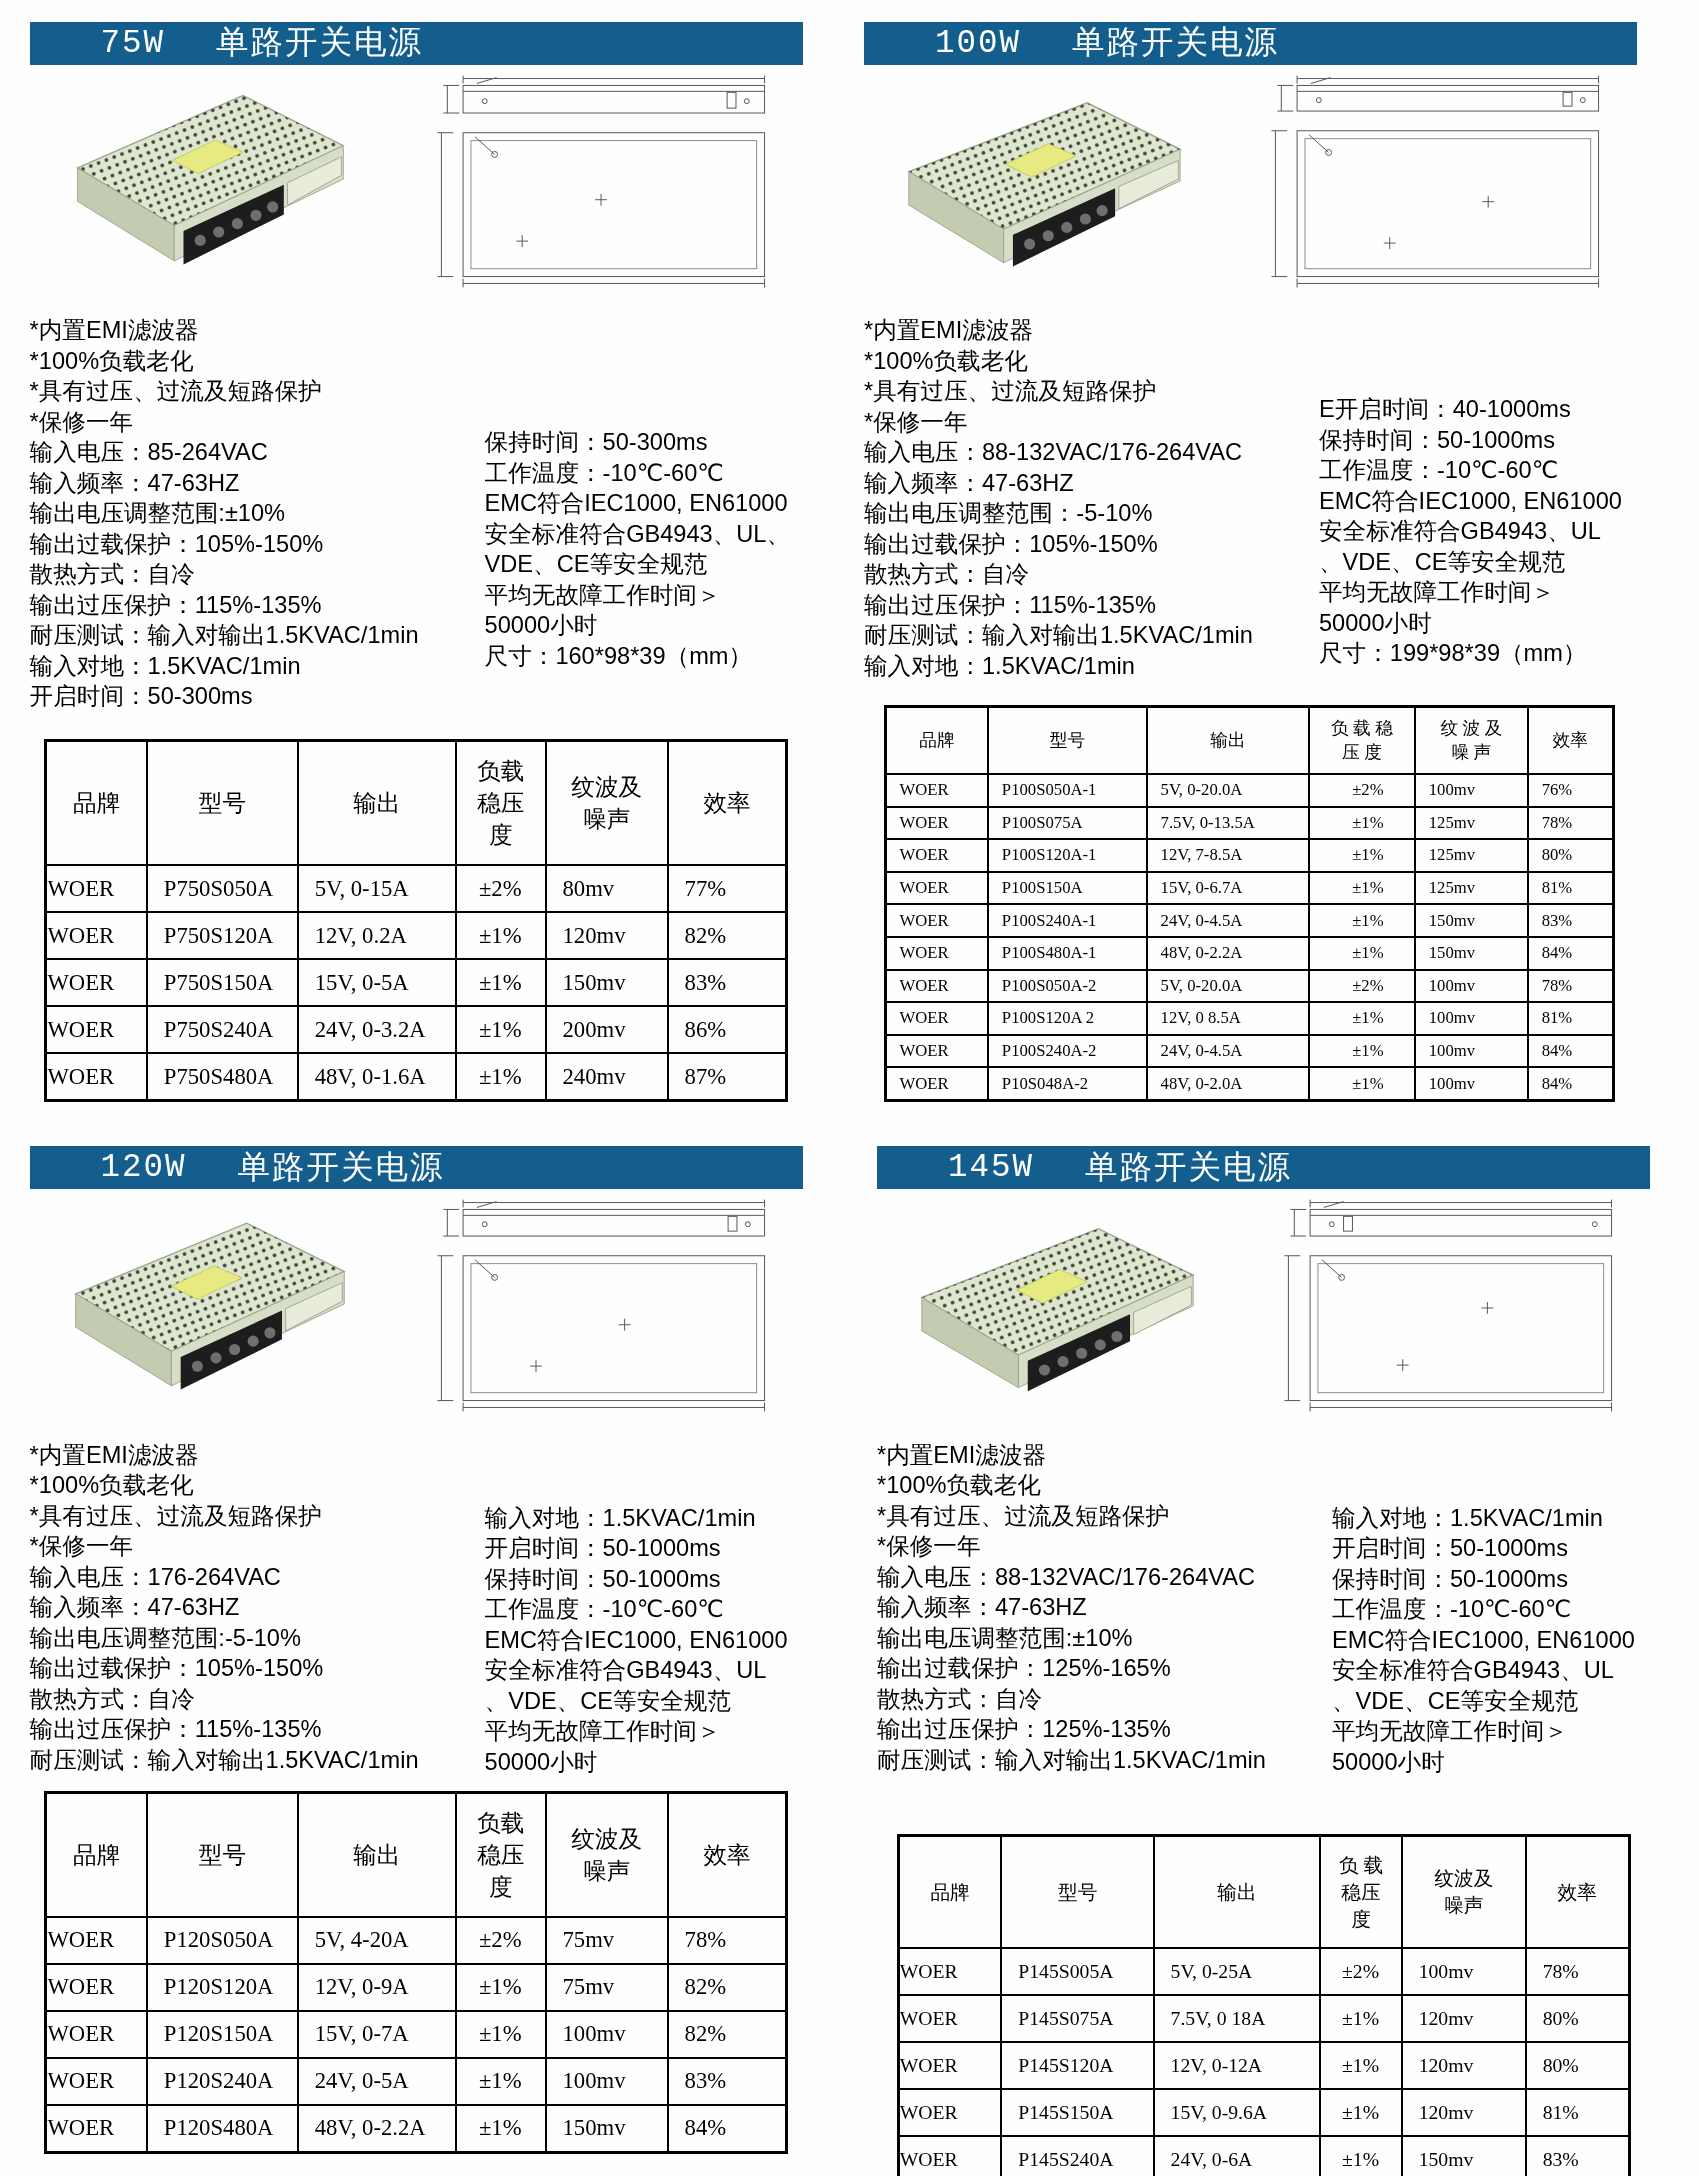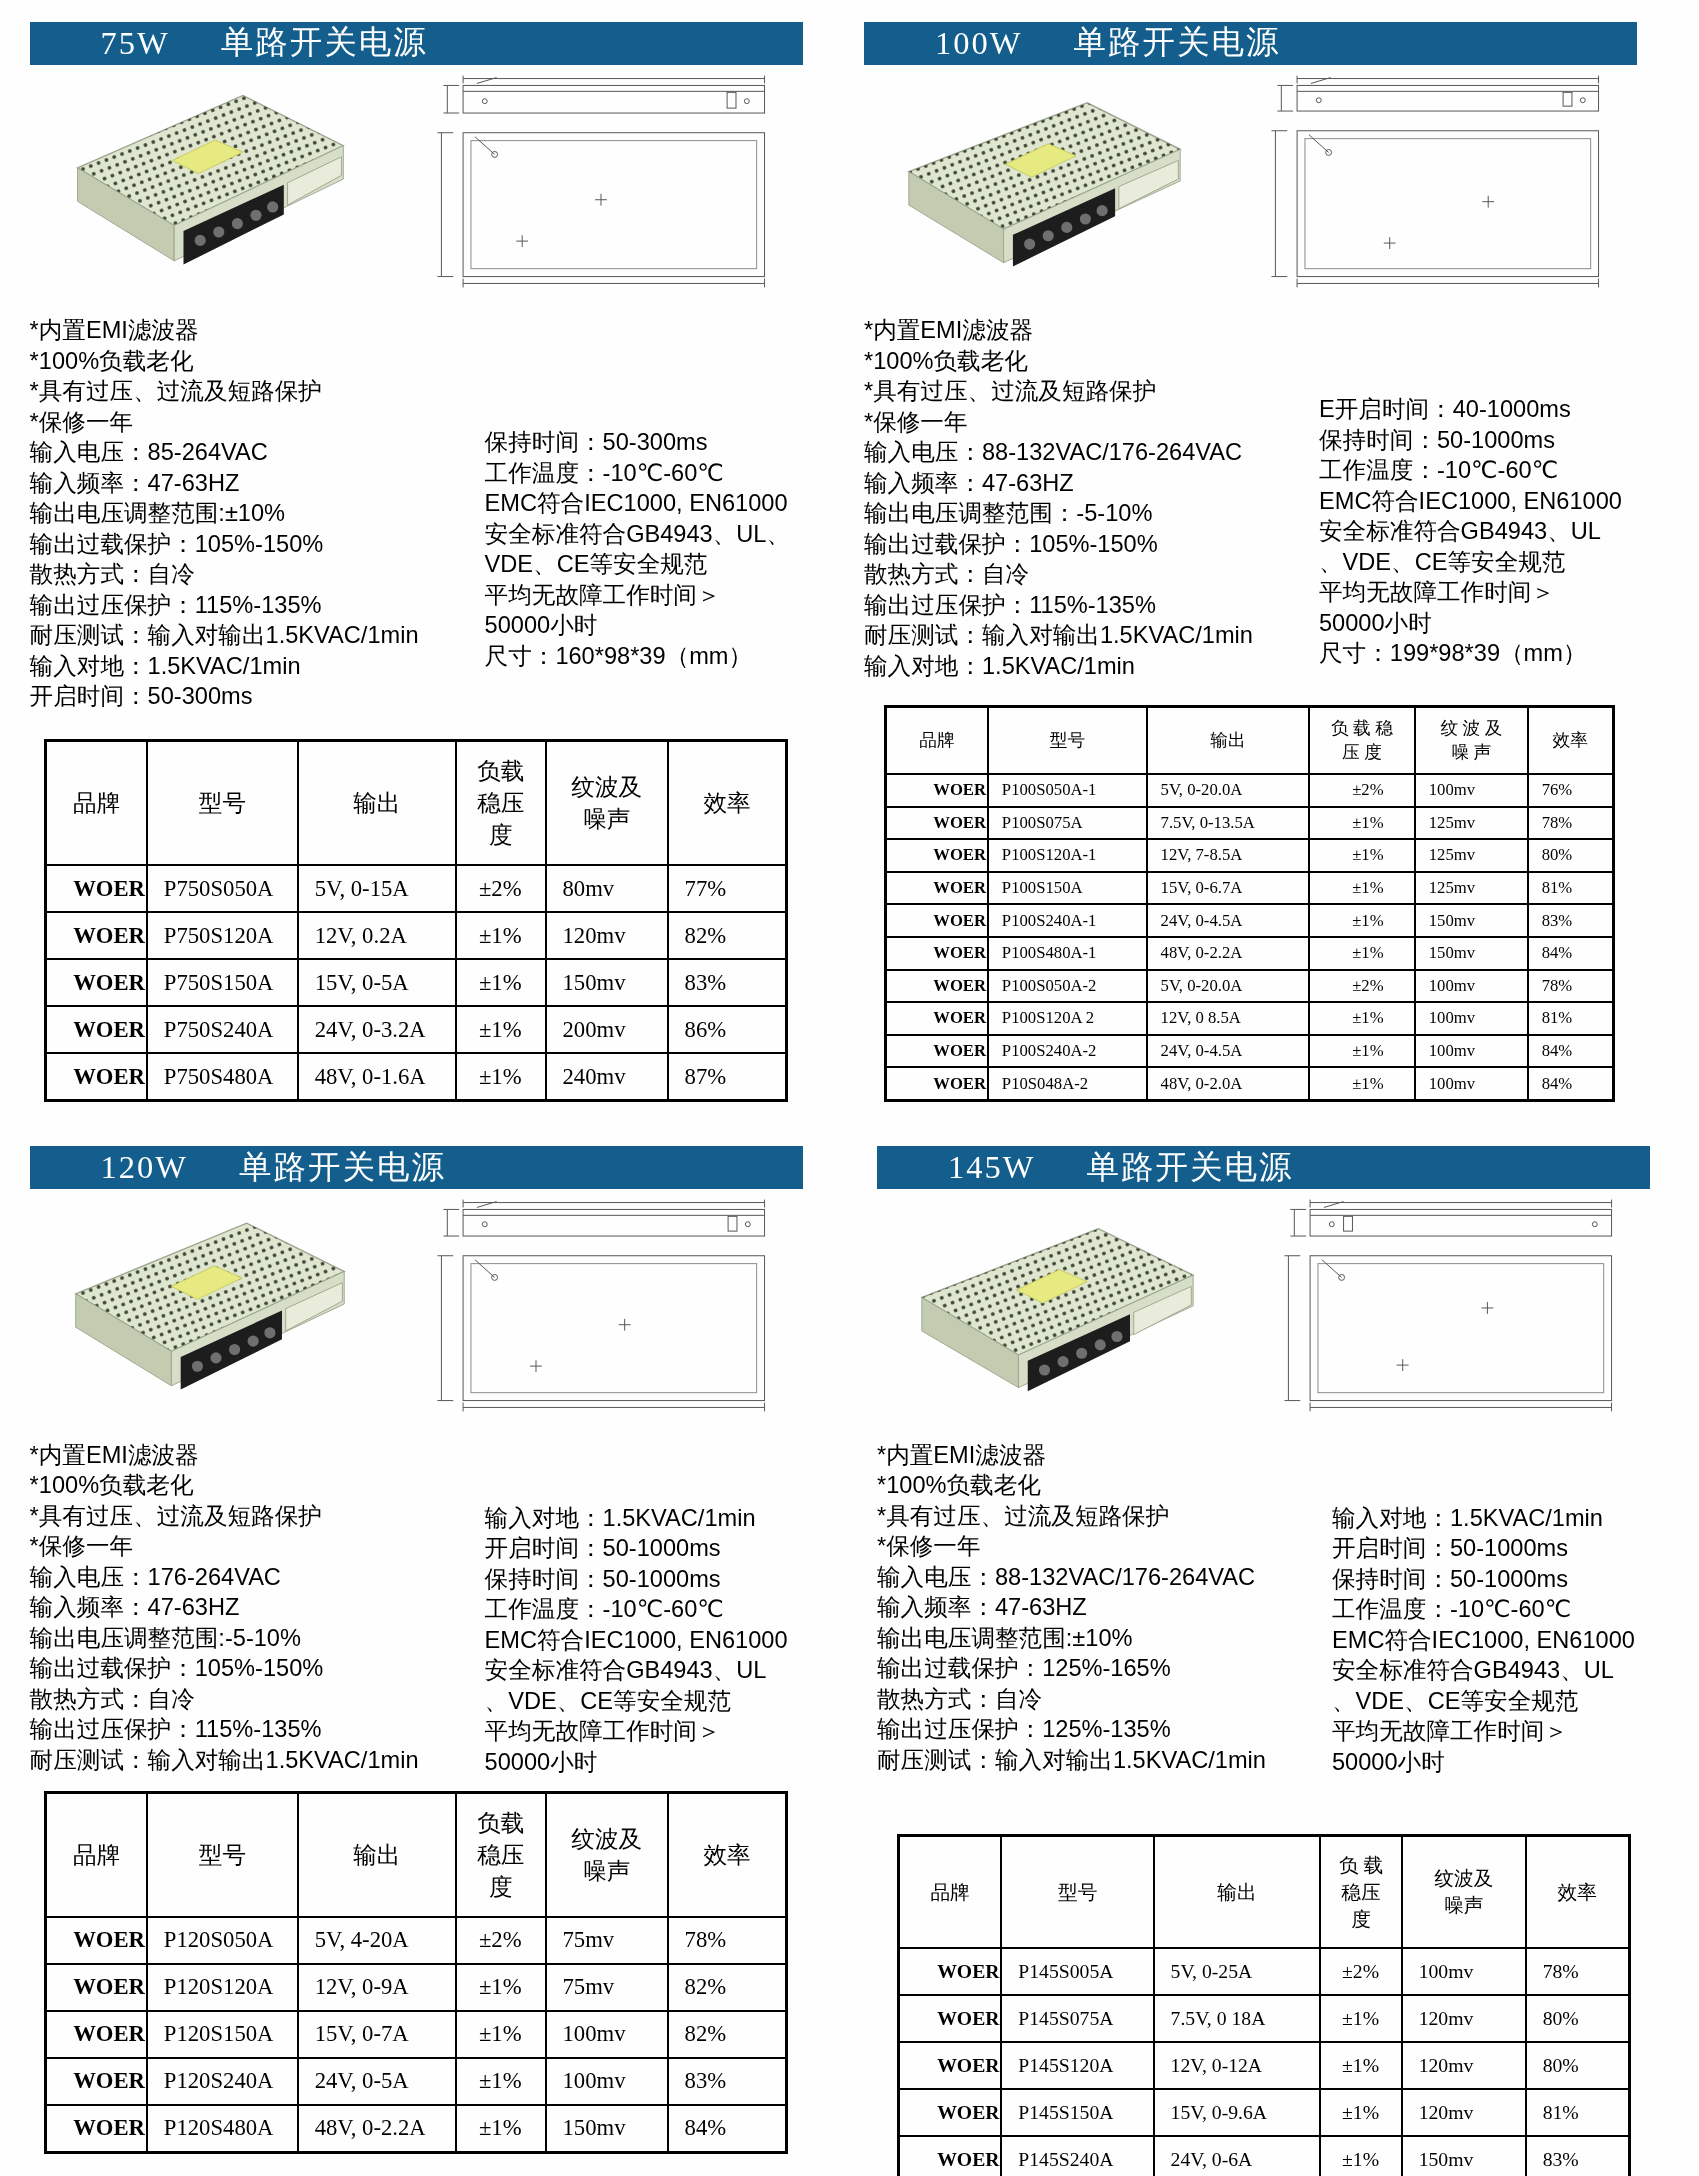--- a/index.html
+++ b/index.html
@@ -5,21 +5,21 @@
   html,body{margin:0;padding:0;background:#ffffff;}
   #page{position:relative;width:1699px;height:2176px;background:#fefefe;overflow:hidden;
         font-family:"Liberation Sans","DejaVu Sans",sans-serif;color:#000;}
   .q{position:absolute;width:773px;}
   #q1{left:29.6px;top:21.7px;}
   #q2{left:864px;top:21.7px;}
   #q3{left:29.6px;top:1146px;}
   #q4{left:877px;top:1146px;}
 
   .title-bar{height:43px;background:#135E8C;color:#fff;display:flex;align-items:center;
-             padding-left:71px;font-family:Liberation Serif, serif;
+             padding-left:71px;font-family:Liberation Mono, monospace;
              font-size:32.5px;letter-spacing:2px;}
   .title-bar .power{margin-right:51px;}
 
   .images-row{height:229px;margin-top:7.9px;position:relative;}
   .photo{position:absolute;left:27.6px;top:2px;width:305px;height:223px;}
   .drawing{position:absolute;right:2px;top:0;width:399px;height:217px;}
 
   .specs{display:flex;margin-top:13.8px;}
   .specs .col-left{flex:0 0 455px;}
   .specs .col-right{flex:1 1 auto;}
@@ -34,21 +34,21 @@
   #q3 .tbl-wrap{margin-left:14.8px;width:744px;margin-top:13.8px;}
   #q2 .tbl-wrap{margin-left:19.7px;width:731px;margin-top:23.6px;}
   #q4 .tbl-wrap{margin-left:19.7px;width:734px;margin-top:57px;}
 
   table{border-collapse:collapse;table-layout:fixed;width:100%;
         font-family:"Liberation Serif","DejaVu Serif",serif;}
   th,td{border:2px solid #000;}
   table{border:3px solid #000;}
   th{font-weight:normal;text-align:center;white-space:pre-line;}
   td{text-align:left;padding-left:15.8px;}
-  td:first-child{text-align:right;padding-left:0;font-weight:bold;}
+  td:first-child{text-align:left;padding-left:0;}
   td:nth-child(4){text-align:center;padding-left:0;}
 
   .tbl-a{font-size:22.7px;}
   .tbl-a th{height:120px;font-size:23.6px;}
   .tbl-a td{height:43px;}
   .tbl-a th:nth-child(1){width:13.5%}.tbl-a th:nth-child(2){width:20.5%}
   .tbl-a th:nth-child(3){width:21.5%}.tbl-a th:nth-child(4){width:12%}
   .tbl-a th:nth-child(5){width:16.5%}.tbl-a th:nth-child(6){width:16%}
 
   .tbl-b{font-size:16.7px;}

